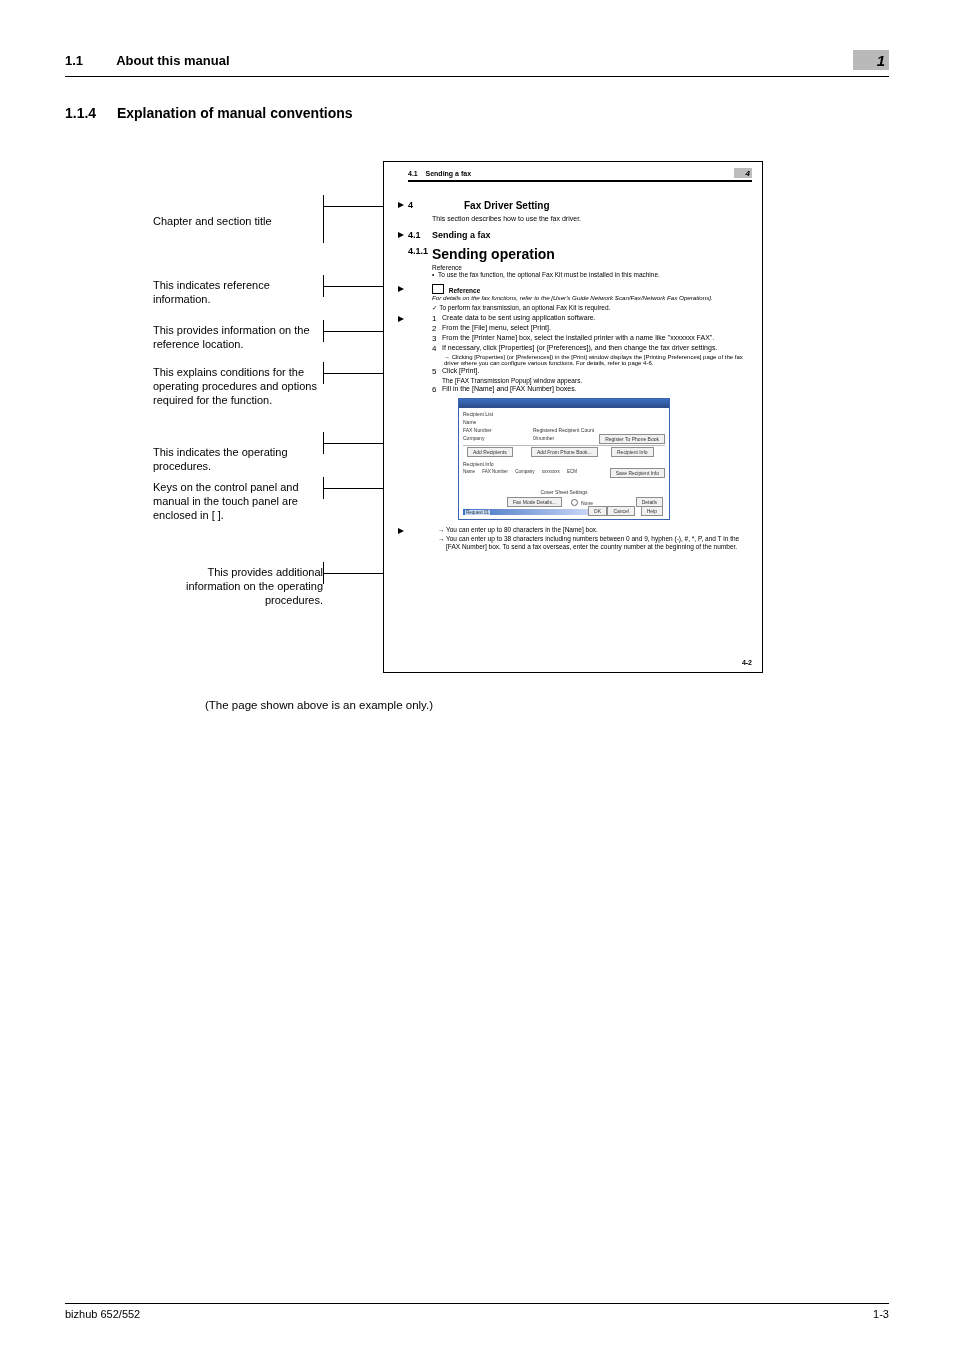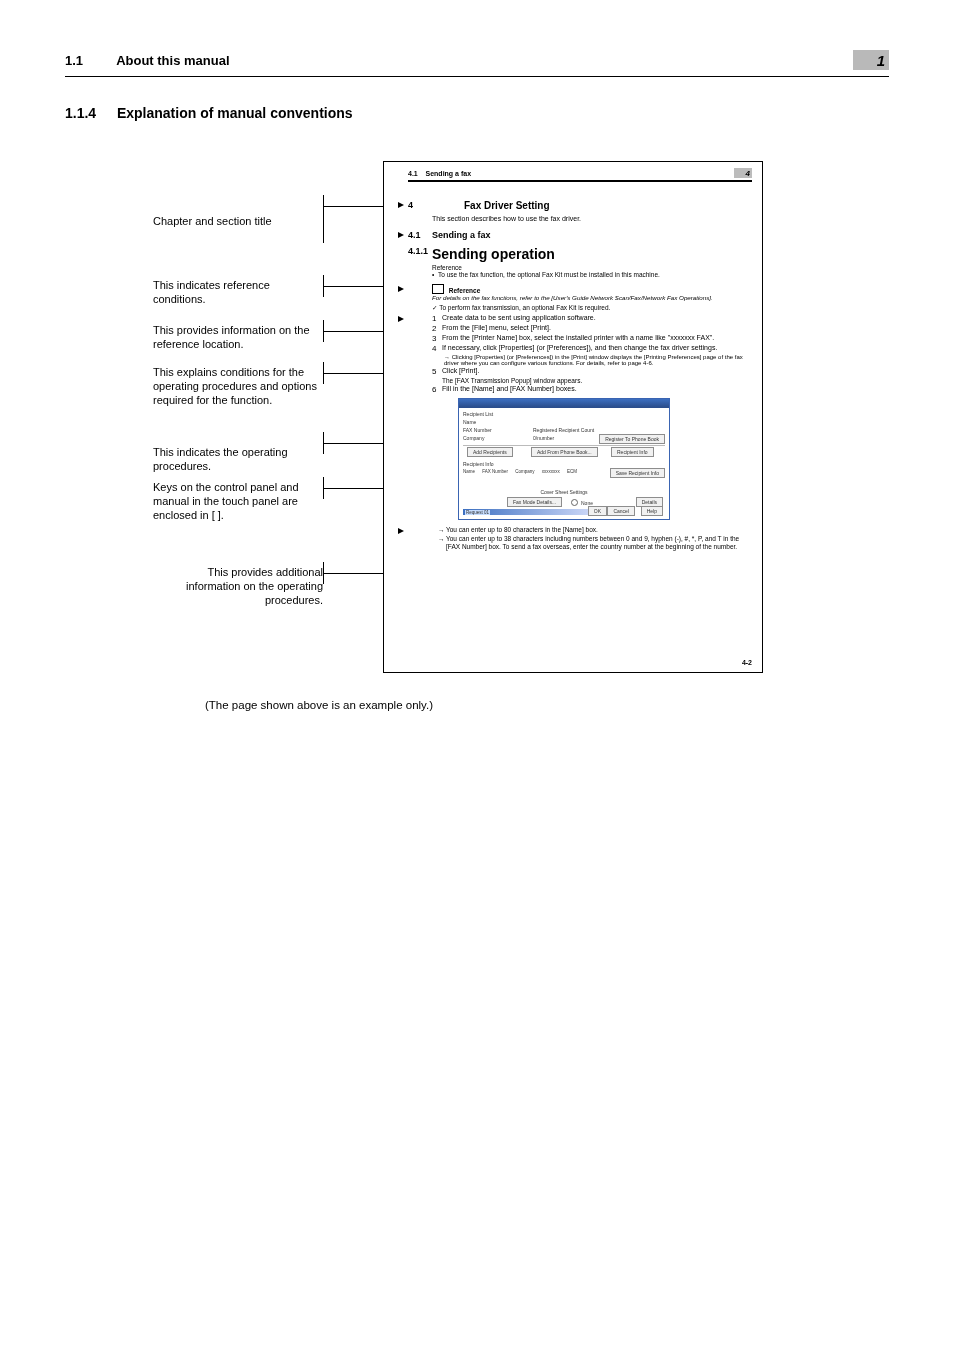--- a/index.html
+++ b/index.html
@@ -273,21 +273,21 @@
 
   <div class="section-title">
     <span class="snum">1.1.4</span>
     <span>Explanation of manual conventions</span>
   </div>
 
   <div class="diagram-area">
 
     <div class="left-labels">
       <div class="lab" style="top:54px;">Chapter and section title</div>
-      <div class="lab" style="top:118px;">This indicates reference conditions.</div>
+      <div class="lab" style="top:118px;">This indicates reference information.</div>
       <div class="lab" style="top:163px;">This provides information on the reference location.</div>
       <div class="lab" style="top:205px;">This explains conditions for the operating procedures and options required for the function.</div>
       <div class="lab" style="top:285px;">This indicates the operating procedures.</div>
       <div class="lab" style="top:320px;">Keys on the control panel and manual in the touch panel are enclosed in [ ].</div>
       <div class="lab" style="top:405px;text-align:right;">This provides additional information on the operating procedures.</div>
     </div>
 
     <div class="conn" style="left:170px; top:40px; width:76px;">
         <div class="v" style="height:48px;"></div>
         <div class="h" style="width:76px;"></div>
@@ -453,14 +453,21 @@
           <div class="b">You can enter up to 38 characters including numbers between 0 and 9, hyphen (-), #, *, P, and T in the [FAX Number] box. To send a fax overseas, enter the country number at the beginning of the number.</div>
         </div>
 
       </div>
       <div class="ex-pnum">4-2</div>
     </div>
   </div>
 
   <div class="caption">(The page shown above is an example only.)</div>
 
+  <div class="footer">
+    <hr class="footer-rule">
+    <div class="footer-row">
+      <div>bizhub 652/552</div>
+      <div>1-3</div>
+    </div>
+  </div>
 
 </div>
 
 </body></html>

